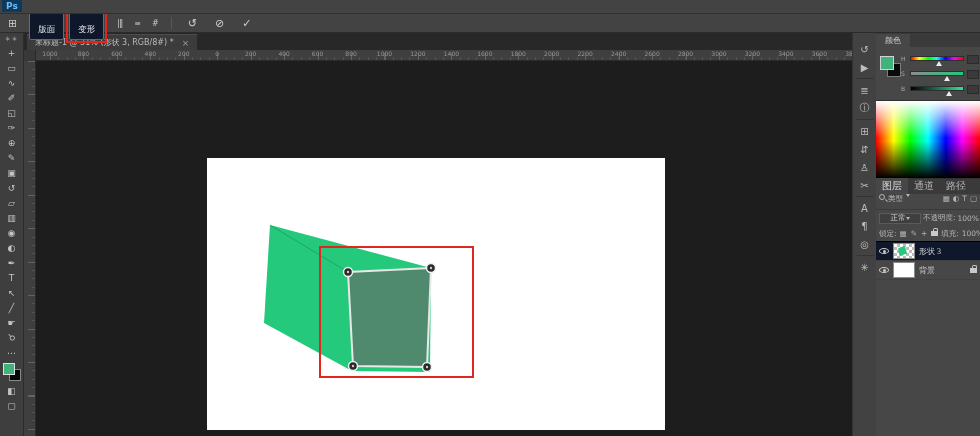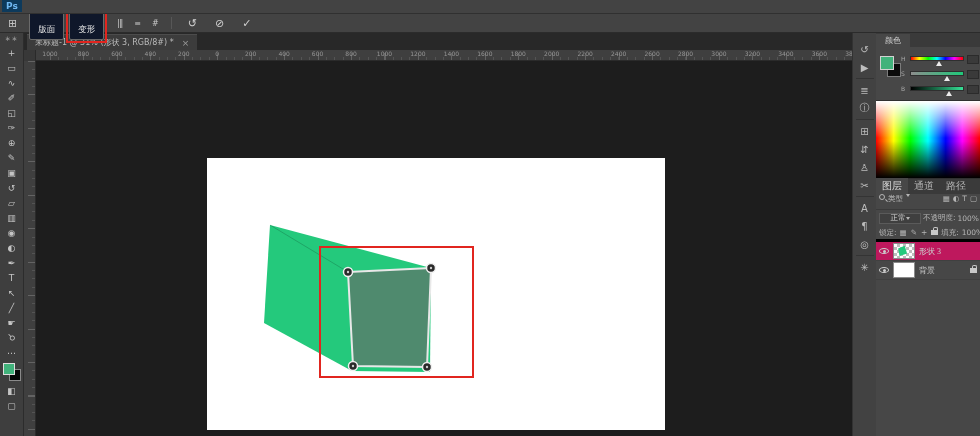--- a/index.html
+++ b/index.html
@@ -105,25 +105,25 @@
   .search-icon::after { content:""; position:absolute; left:4.5px; top:4.5px; width:3px; height:1px; background:#b5b5b5; transform:rotate(45deg); }
   .caret { width:0; height:0; border-left:2.5px solid transparent; border-right:2.5px solid transparent; border-top:3px solid #b5b5b5; }
   .filter-icons { margin-left:auto; display:flex; gap:3px; }
   .mini-icon { font-size:7.5px; color:#b5b5b5; }
 
   .blend-row { height:16px; display:flex; align-items:center; padding:0 3px; gap:2px; font-size:7.5px;
                color:#b5b5b5; white-space:nowrap; overflow:hidden; }
   .blend-select { width:42px; height:11px; background:#3f3f3f; border:1px solid #5a5a5a; display:flex;
                   align-items:center; justify-content:center; padding:0 3px; flex:none; font-size:7.5px; color:#d5d5d5; }
   .lock-row { height:16px; display:flex; align-items:center; padding:0 3px; gap:3px; font-size:7.5px;
-              color:#b5b5b5; border-bottom:3px solid #000000; white-space:nowrap; overflow:hidden; }
+              color:#b5b5b5; border-bottom:1px solid #000000; white-space:nowrap; overflow:hidden; }
 
   .layer-row { height:19px; display:flex; align-items:center; gap:4px; padding:0 3px;
                font-size:8px; color:#cccccc; border-bottom:1px solid #404040; }
-  .layer-row.selected { background:#be185d;font-family:Liberation Serif, serif; }
+  .layer-row.selected { background:#0f172a;font-family:Liberation Serif, serif; }
   .eye-icon { width:10px; height:6px; border:1px solid #cdcdcd; border-radius:50%; position:relative; flex:none; }
   .eye-icon::after { content:""; position:absolute; left:2.5px; top:0.5px; width:3px; height:3px; background:#cdcdcd; border-radius:50%; }
   .thumb { width:22px; height:16px; border:1px solid #8a8a8a; position:relative; overflow:hidden; flex:none; }
   .thumb.checker { background-image:
       linear-gradient(45deg,#bdbdbd 25%,transparent 25%,transparent 75%,#bdbdbd 75%),
       linear-gradient(45deg,#bdbdbd 25%,#ffffff 25%,#ffffff 75%,#bdbdbd 75%);
       background-size:6px 6px; background-position:0 0,3px 3px; background-color:#fff; }
   .thumb-shape { position:absolute; inset:1px 3px; background:var(--accent-green);
                  clip-path:polygon(8% 30%, 55% 6%, 72% 70%, 18% 92%); }
   .thumb.white { background:#ffffff; }

